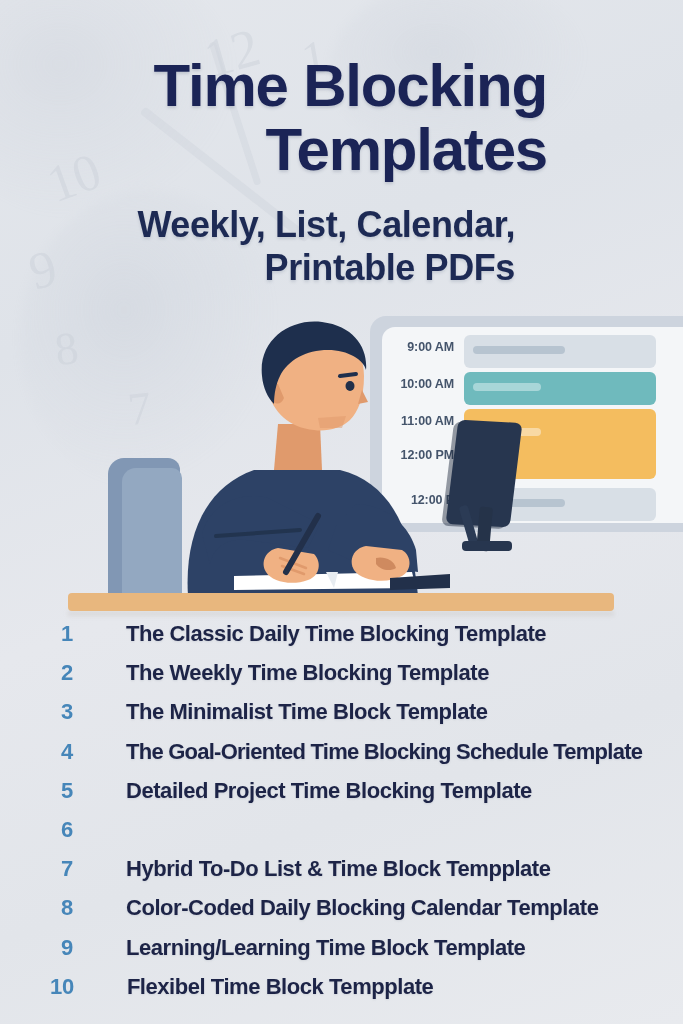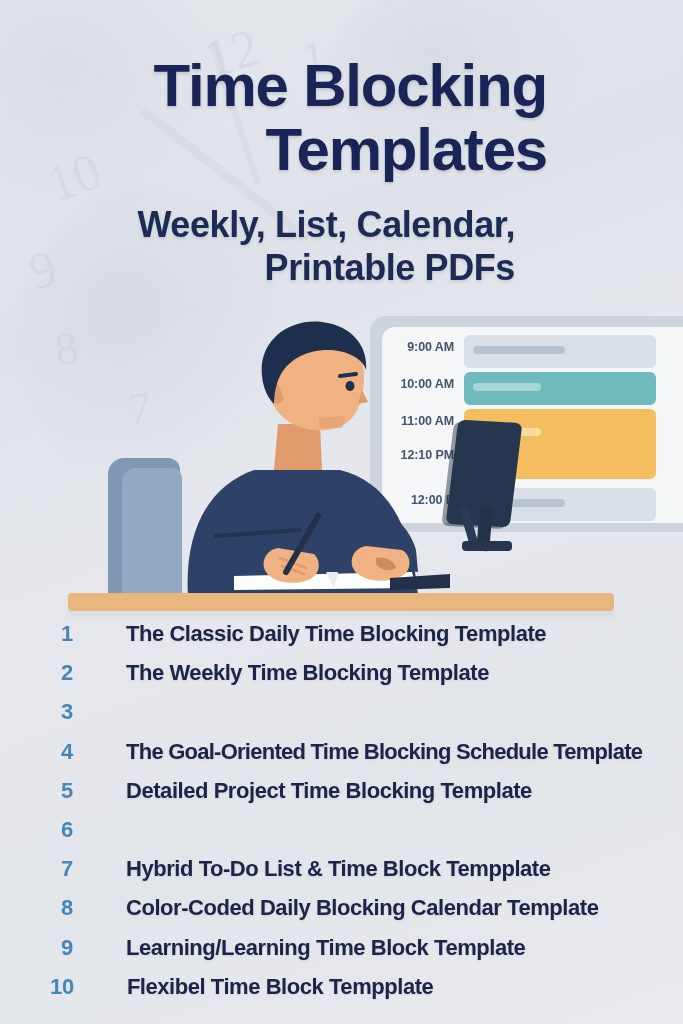--- a/index.html
+++ b/index.html
@@ -299,21 +299,21 @@
       </div>
 
       <div class="cal-row" style="height:74px;">
         <div class="cal-time">11:00 AM</div>
         <div class="cal-block amber" style="height:70px;">
           <div class="cal-bar" style="top:19px;"></div>
         </div>
       </div>
 
       <div class="cal-row" style="height:0;">
-        <div class="cal-time" style="margin-top:-40px;">12:10 PM</div>
+        <div class="cal-time" style="margin-top:-40px;">12:00 PM</div>
       </div>
 
       <div class="cal-row" style="margin-top:5px;">
         <div class="cal-time">12:00 P</div>
         <div class="cal-block">
           <div class="cal-bar"></div>
         </div>
       </div>
     </div>
 
@@ -384,20 +384,21 @@
       <div class="li-text">The Classic Daily Time Blocking Template</div>
     </div>
 
     <div class="list-item">
       <div class="li-num">2</div>
       <div class="li-text">The Weekly Time Blocking Template</div>
     </div>
 
     <div class="list-item">
       <div class="li-num">3</div>
+      <div class="li-text">The Minimalist Time Block Template</div>
     </div>
 
     <div class="list-item">
       <div class="li-num">4</div>
       <div class="li-text wide">The Goal-Oriented Time Blocking Schedule Template</div>
     </div>
 
     <div class="list-item">
       <div class="li-num">5</div>
       <div class="li-text">Detailed Project Time Blocking Template</div>

